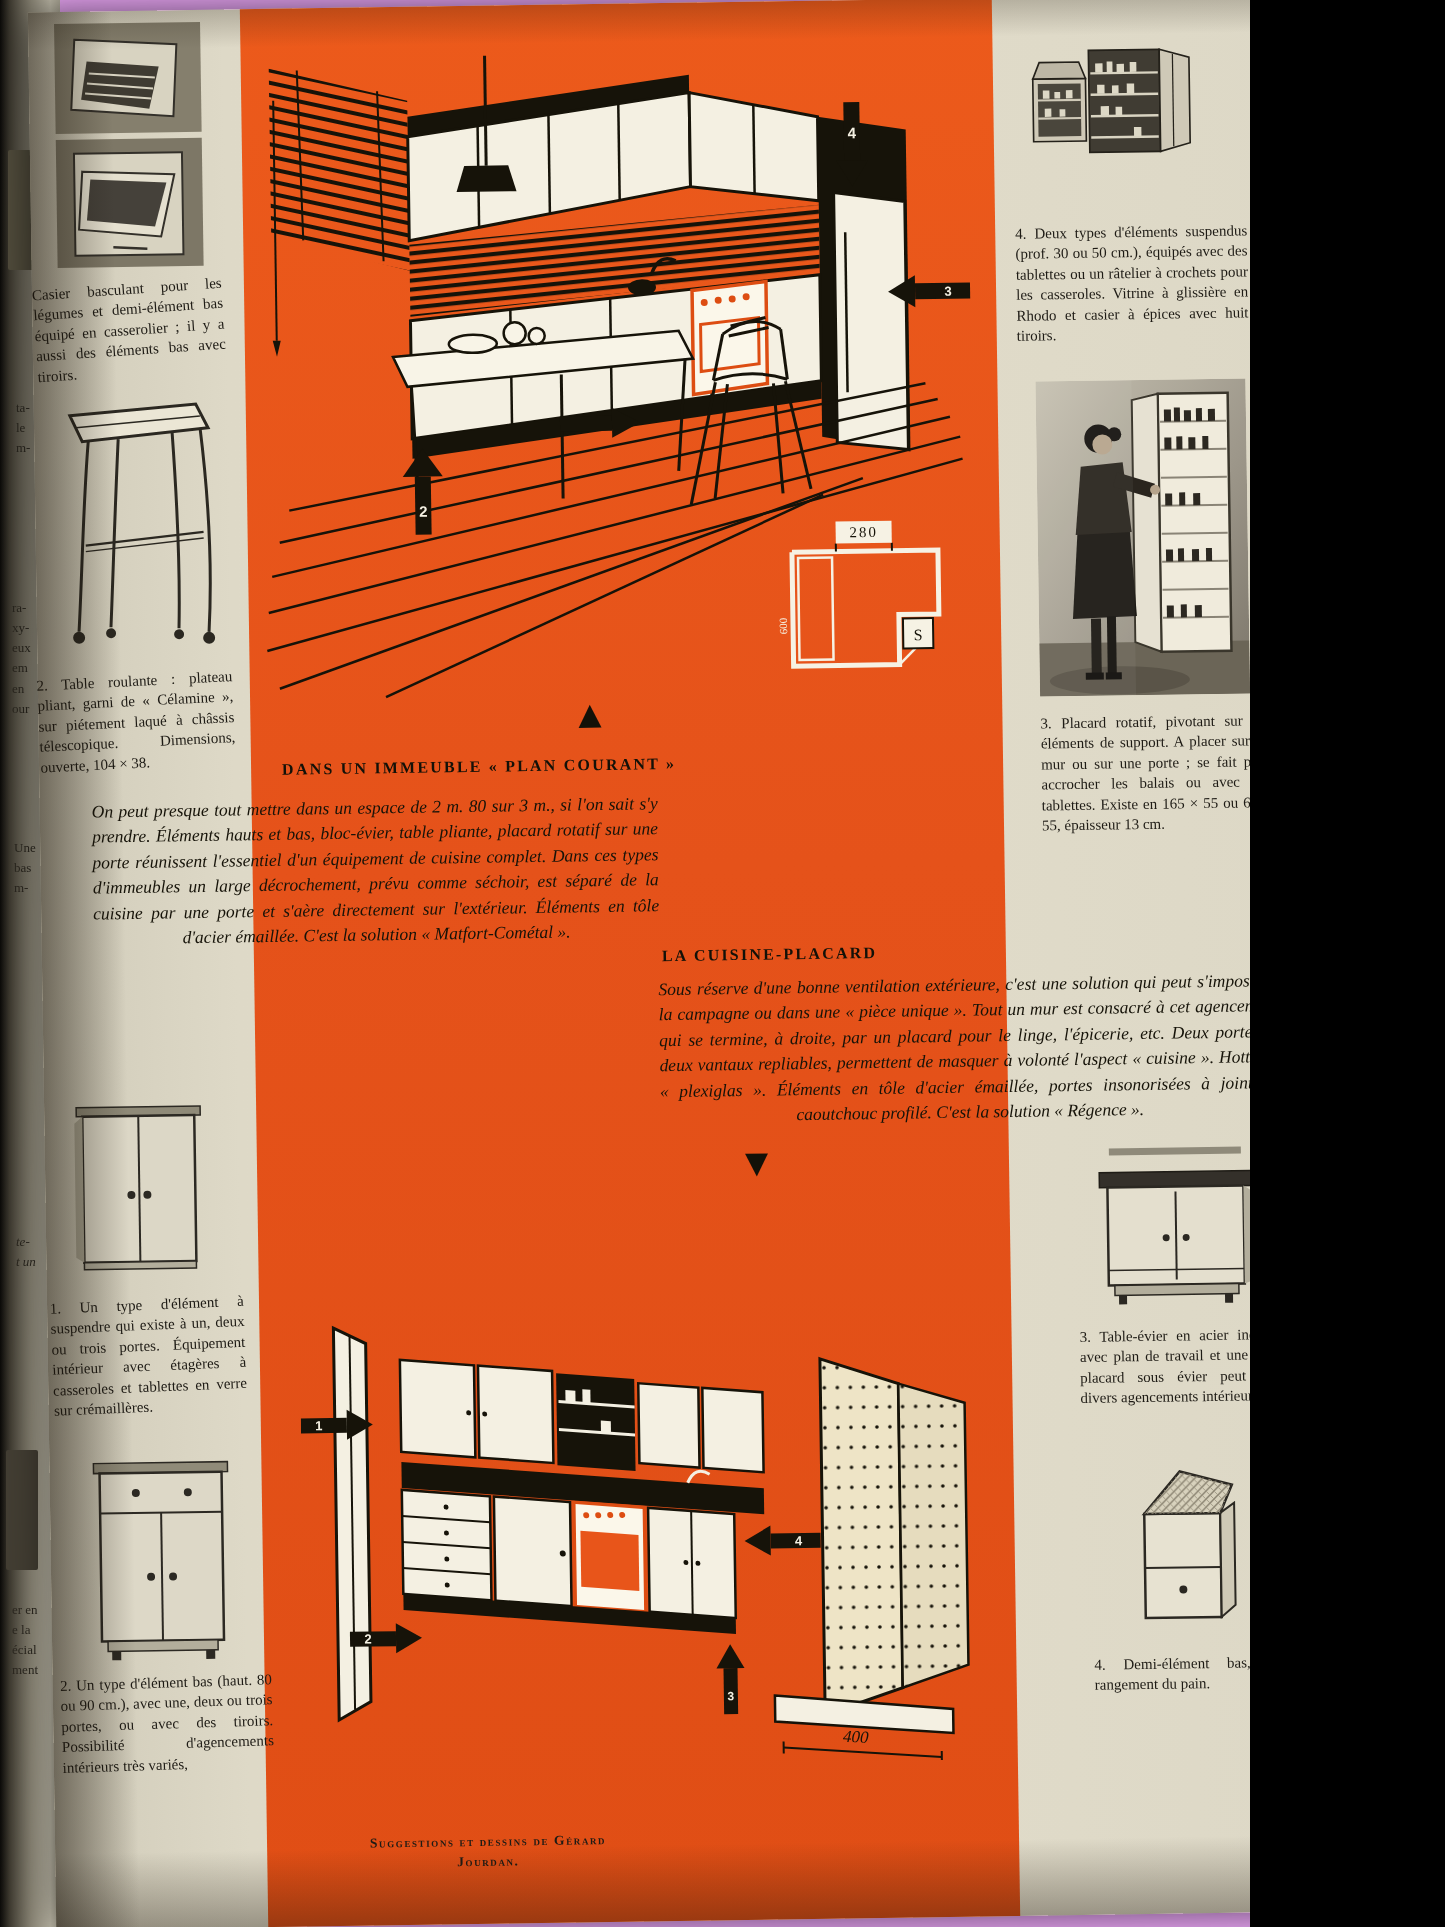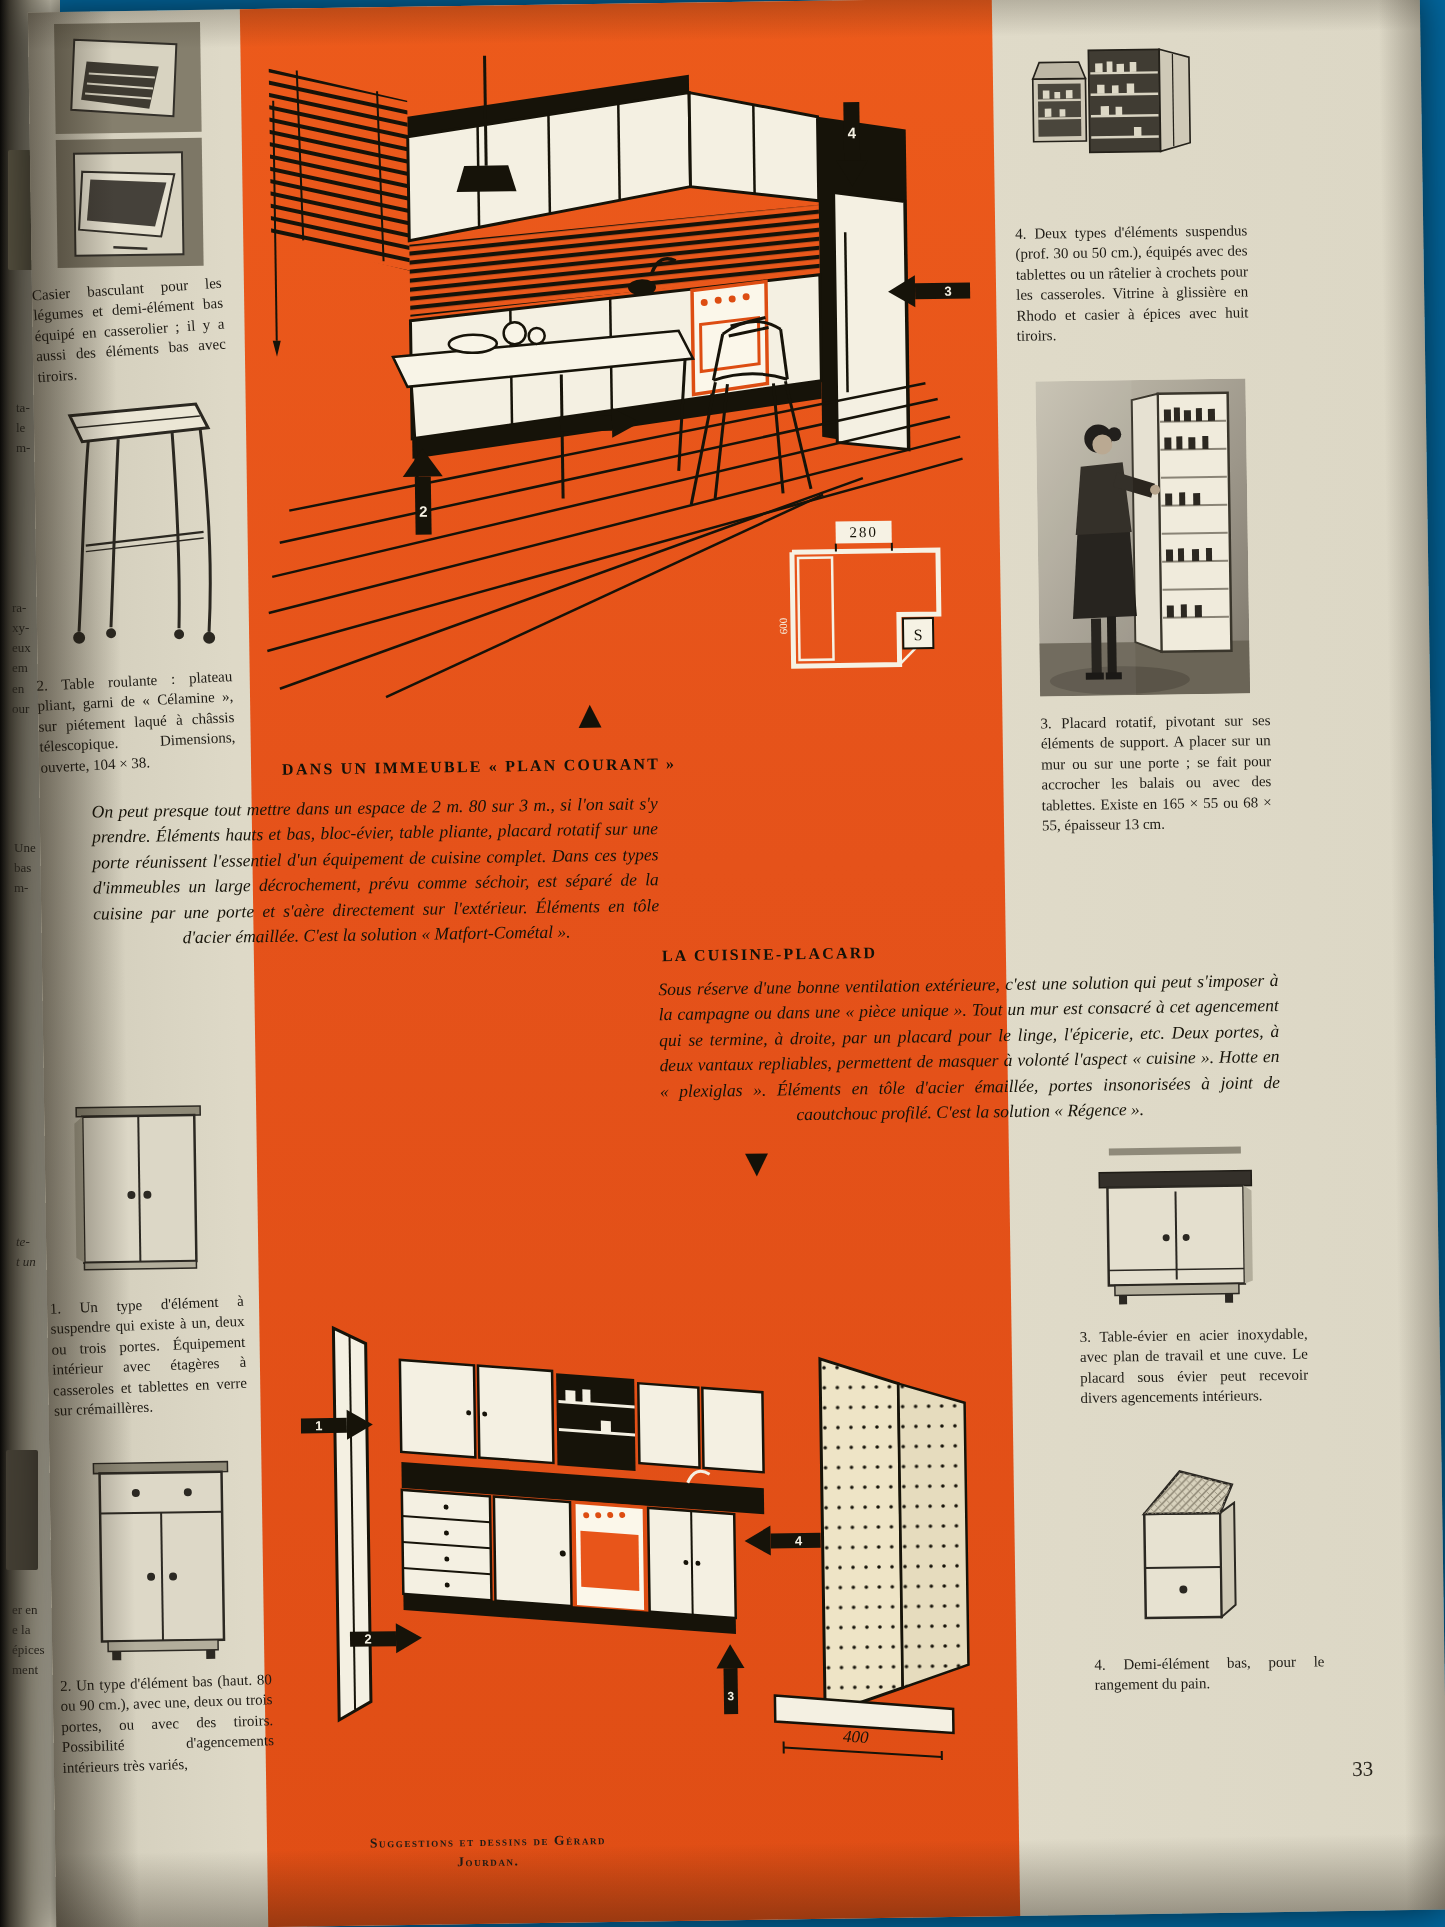--- a/index.html
+++ b/index.html
@@ -1,16 +1,16 @@
 <!DOCTYPE html>
 <html><head>
 <meta charset="utf-8">
 <style>
   html,body { margin:0; padding:0; background:#000; }
-  .scene { position:relative; width:1445px; height:1927px; background:#0369a1; overflow:hidden;
+  .scene { position:relative; width:1250px; height:1927px; background:#f0abfc; overflow:hidden;
            font-family:"Liberation Serif", serif; }
   .leftpages { position:absolute; left:0; top:0; width:60px; height:100%;
     background:linear-gradient(90deg,#0b0a08 0%,#3e3a30 16%,#8d8878 52%,#c7c2b0 84%,#b5b09e 100%); }
   .thumb { position:absolute; border-radius:2px; }
   .frag { position:absolute; font-size:13px; line-height:1.55; color:#2c2820; white-space:pre-line; }
   .page { position:absolute; left:42px; top:2px; width:1392px; height:1918px;
     background:linear-gradient(90deg,#c6c1af 0%,#d6d1bf 6%,#ded9c7 14%,#e1dcca 55%,#dcd7c5 100%);
     transform:rotate(-0.85deg); transform-origin:50% 50%;
     box-shadow:0 0 45px rgba(0,0,0,0.65); }
   .orange { position:absolute; left:212px; top:0; width:752px; height:100%;
@@ -48,21 +48,21 @@
 em
 en
 our</div>
     <div class="frag" style="left:14px;top:838px;">Une
 bas
 m-</div>
     <div class="frag" style="left:16px;top:1232px;font-style:italic;">te-
 t un</div>
     <div class="frag" style="left:12px;top:1600px;">er en
 e la
-épices
+écial
 ment</div>
   </div>
 
   <div class="page">
 
     <div class="orange"></div>
 
     <svg class="abs" style="left:22px;top:10px;" width="155" height="250" viewBox="0 0 155 250">
       <rect x="4" y="2" width="146" height="110" fill="#857f6d"></rect>
       <polygon points="24,18 126,24 122,96 20,88" fill="#d8d3c1" stroke="#33302a" stroke-width="2"></polygon>

